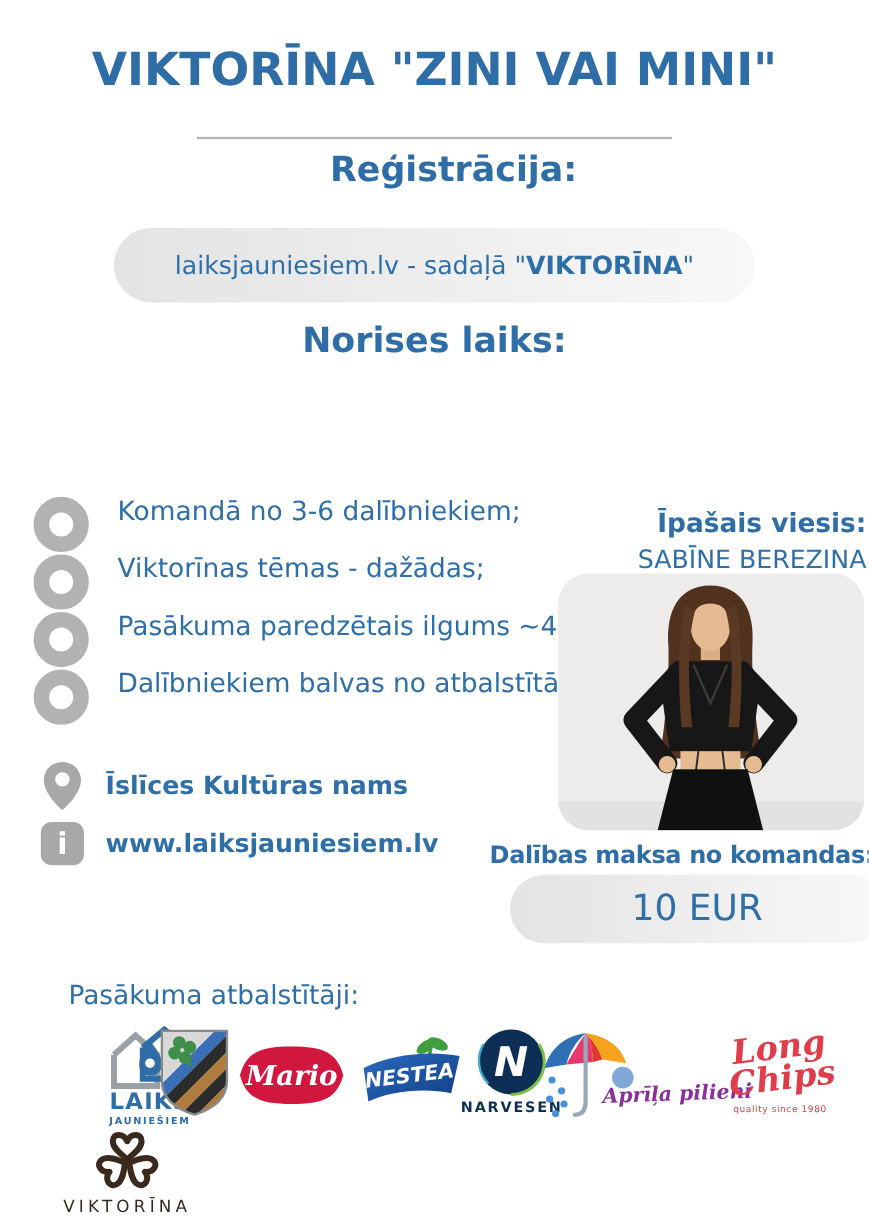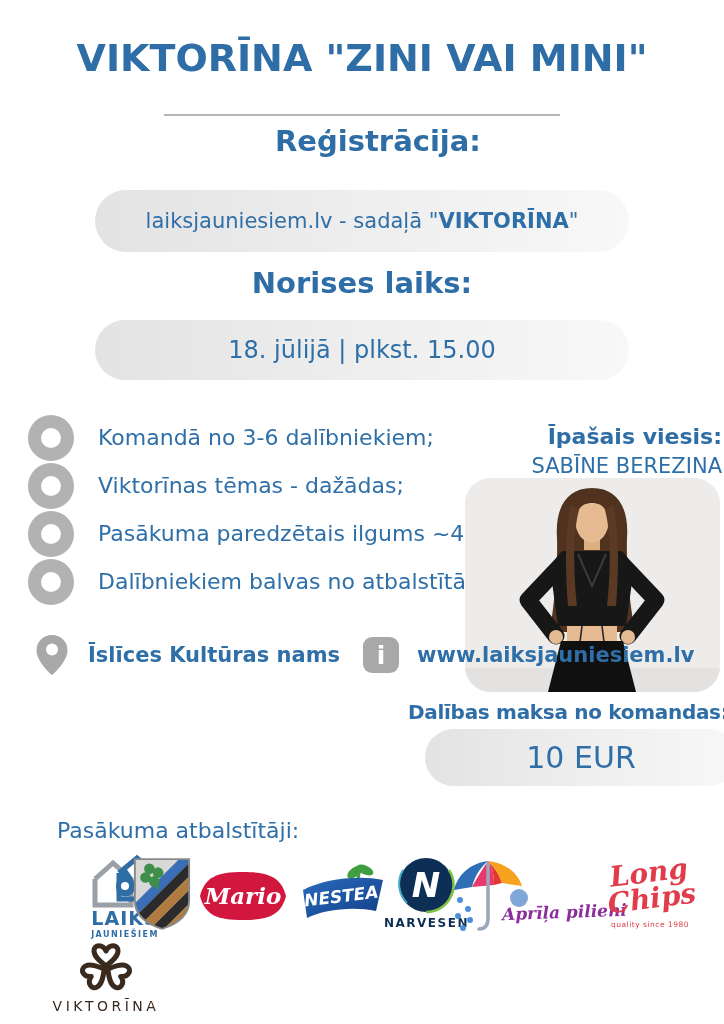--- a/index.html
+++ b/index.html
@@ -27,36 +27,36 @@
     position:absolute;left:95px;width:534px;height:60px;border-radius:31px;
     background:linear-gradient(90deg,#e3e3e3 0%,#ededed 45%,#f8f8f8 100%);
     display:flex;align-items:center;justify-content:center;
     font-size:21px;color:#2f6fa8;
   }
   .pill-reg{top:190px;height:62px;}
   .pill-time{top:320px;font-size:24px;}
   .pill .bold{font-weight:bold;}
   
   .bullets{position:absolute;left:28px;top:414px;display:flex;flex-direction:column;gap:1px;}
-  .bullet-row{display:flex;align-items:center;height:47px;}
+  .bullet-row{display:flex;align-items:flex-start;height:47px;}
   .donut{
     width:46px;height:46px;border-radius:50%;box-sizing:border-box;
     border:13px solid #b2b2b2;flex:0 0 46px;
   }
   .bullet-text{margin-left:24px;font-size:22px;color:#2f6fa8;white-space:nowrap;}
   
   .guest{position:absolute;left:452px;top:424px;width:270px;text-align:right;}
   .guest-heading{font-size:22px;font-weight:bold;color:#2e6da6;}
   .guest-name{font-size:21px;margin-top:5px;color:#2f6fa8;}
   .guest-photo{
     position:absolute;left:465px;top:478px;width:255px;height:214px;
     border-radius:26px;overflow:hidden;background:#edecea;
   }
   
-  .contact{position:absolute;left:30px;top:632px;display:flex;flex-direction:row;gap:19px;}
+  .contact{position:absolute;left:30px;top:632px;display:flex;flex-direction:column;gap:2px;}
   .contact-row{display:flex;align-items:center;height:46px;}
   .contact-icon{width:44px;display:flex;justify-content:center;flex:0 0 44px;}
   .contact-text{margin-left:14px;font-size:21px;font-weight:bold;color:#2f6fa8;white-space:nowrap;}
   .info-box{
     width:36px;height:36px;border-radius:9px;background:#a8a8a8;color:#fff;
     display:flex;align-items:center;justify-content:center;
     font-size:25px;font-weight:bold;font-family:"DejaVu Sans",sans-serif;
   }
   
   .fee-heading{
@@ -101,23 +101,20 @@
   <div class="divider"></div>
 
   <div class="section-heading reg-heading">Reģistrācija:</div>
   <div class="pill pill-reg">
     <span>laiksjauniesiem.lv - sadaļā "</span>
       <span class="bold">VIKTORĪNA</span>
       <span>"</span>
   </div>
 
   <div class="section-heading time-heading">Norises laiks:</div>
-  <div class="pill pill-time">
-    <span>18. jūlijā | plkst. 15.00</span>
-  </div>
 
   <div class="bullets">
     <div class="bullet-row">
       <span class="donut"></span>
       <span class="bullet-text">Komandā no 3-6 dalībniekiem;</span>
     </div>
     <div class="bullet-row">
       <span class="donut"></span>
       <span class="bullet-text">Viktorīnas tēmas - dažādas;</span>
     </div>

